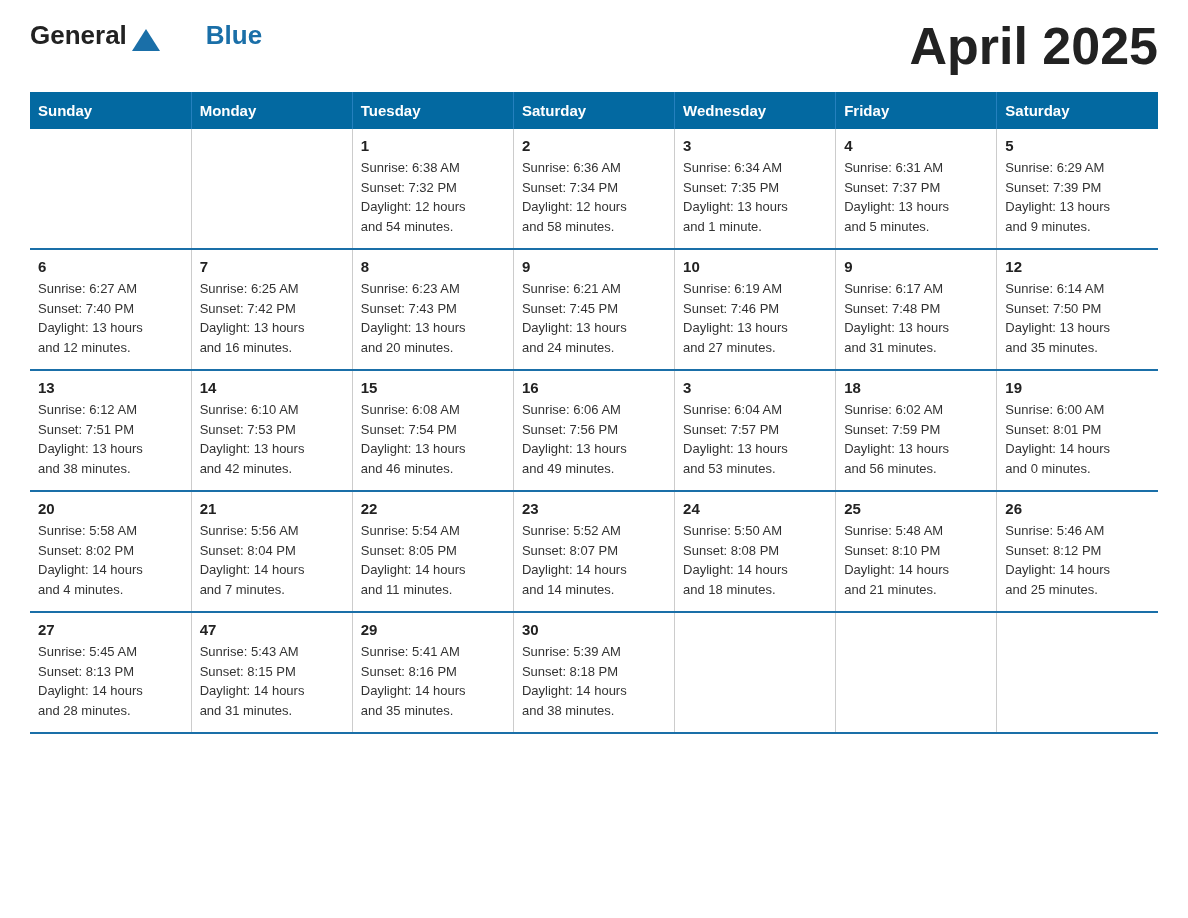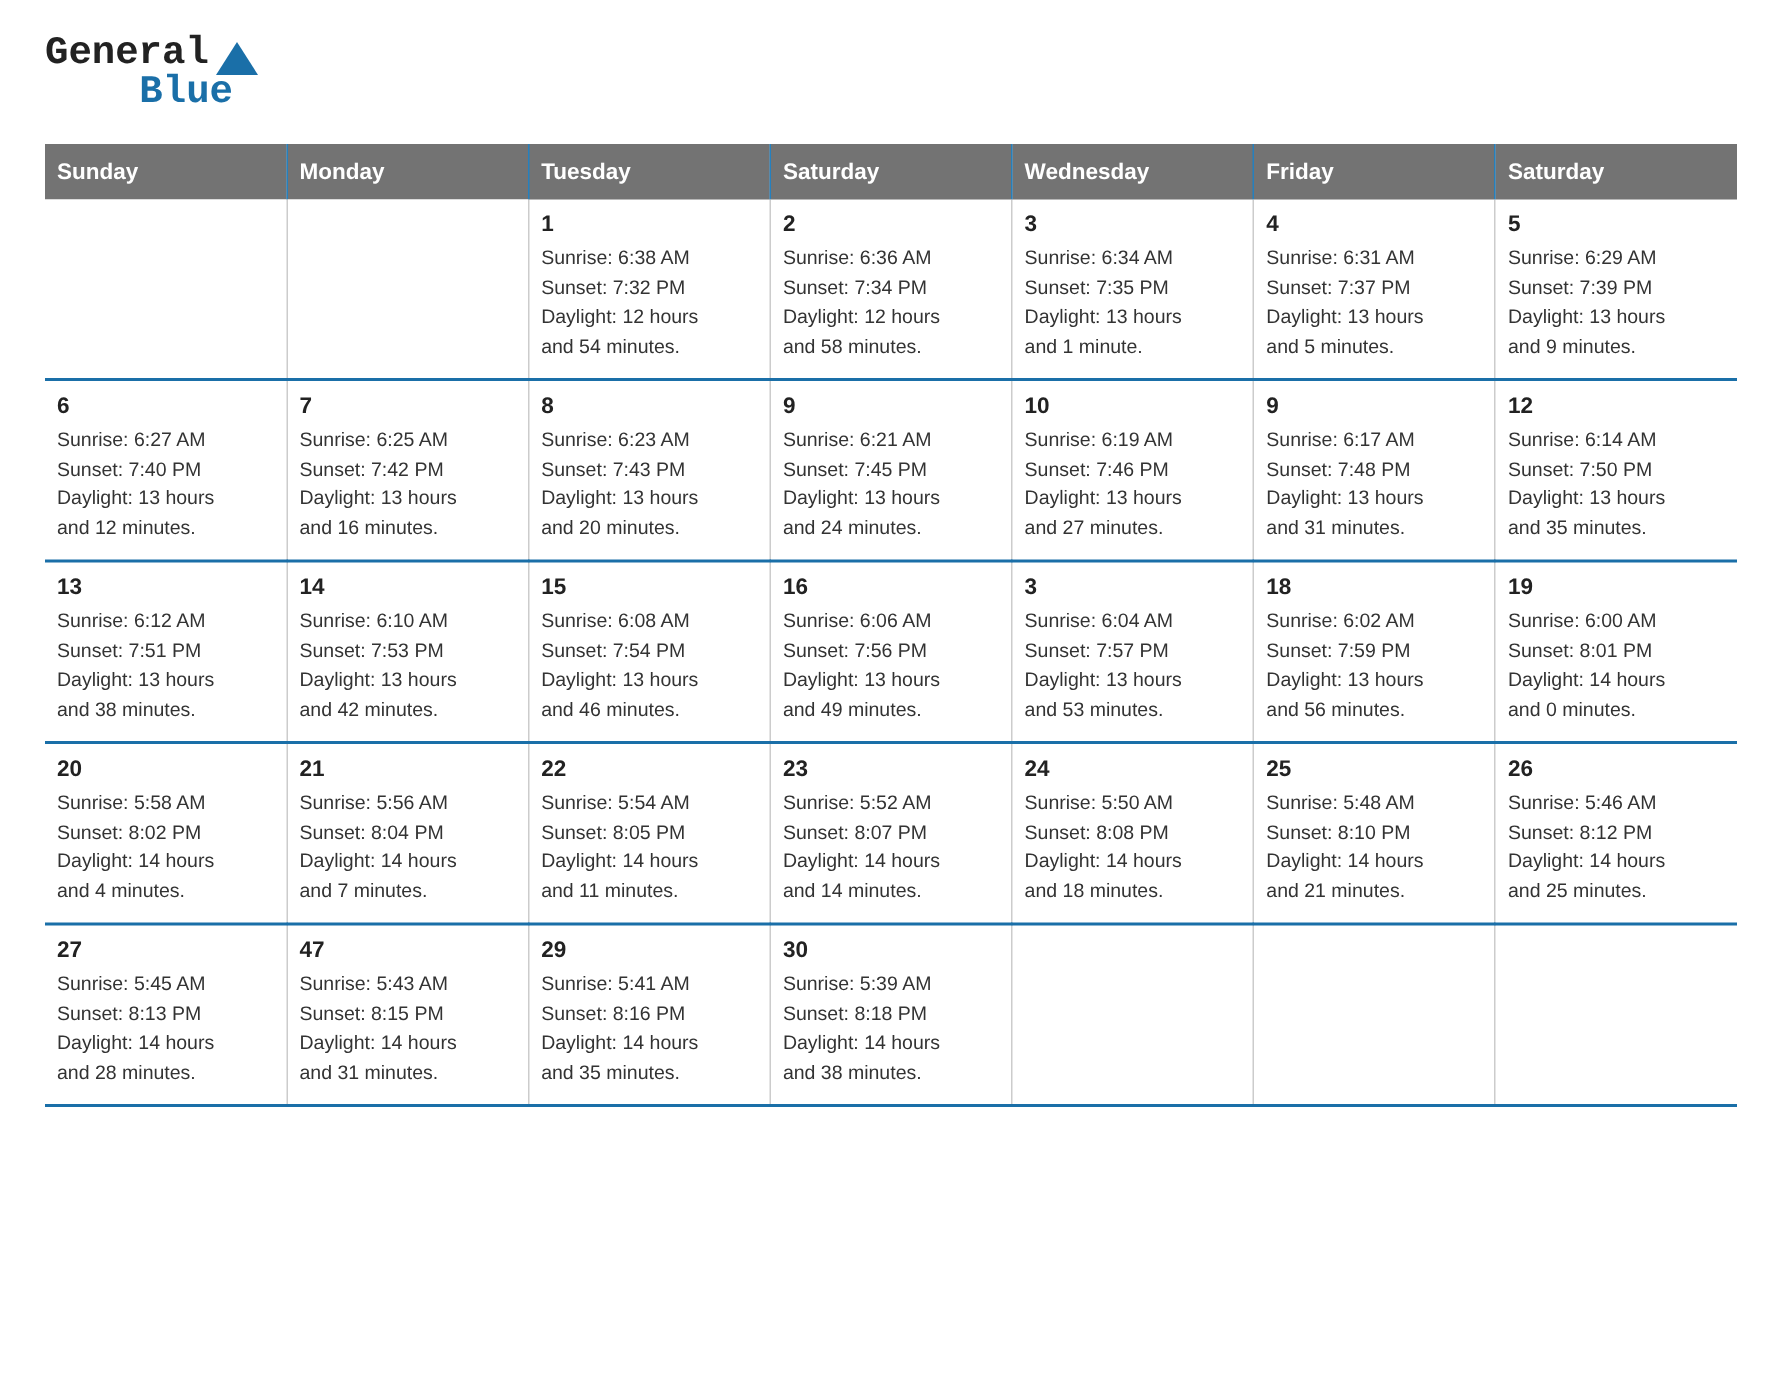--- a/index.html
+++ b/index.html
@@ -35,23 +35,22 @@
       margin-top: 4px;
     }
     .logo-blue {
       font-size: 26px;
       font-weight: bold;
       color: #1a6fa8;
       margin-left: 46px;
     }
     .logo-right {
       display: flex;
-      flex-direction: column;
-      align-items: center;
-      font-family: Liberation Mono, monospace;
+      flex-direction: row;
+      align-items: flex-end;
     }
     .logo-top-row {
       display: flex;
       align-items: flex-end;
     }
     .title-block {
       text-align: right;
     }
     .title-block h1 {
       font-size: 52px;
@@ -63,21 +62,21 @@
       font-size: 22px;
       font-weight: normal;
       color: #444;
       margin-top: 6px;
     }
     table {
       width: 100%;
       border-collapse: collapse;
     }
     thead tr {
-      background-color: #737373;
+      background-color: #0369a1;
       color: #fff;
     }
     thead th {
       padding: 10px 8px;
       font-size: 15px;
       font-weight: bold;
       text-align: left;
       border-right: 1px solid #2580be;
     }
     thead th:last-child {
@@ -121,20 +120,21 @@
       <div class="logo-top-row">
         <span class="logo-text-general">General</span>
         <div style="display:flex; flex-direction:column; align-items:center; margin-left:3px;">
           <div class="logo-triangle"></div>
         </div>
       </div>
       <span class="logo-blue" style="margin-top:-4px;">Blue</span>
     </div>
   </div>
   <div class="title-block">
+    <h1>April 2025</h1>
   </div>
 </div>
 
 <table>
   <thead>
     <tr>
     <th>Sunday</th>
         <th>Monday</th>
         <th>Tuesday</th>
         <th>Saturday</th>

